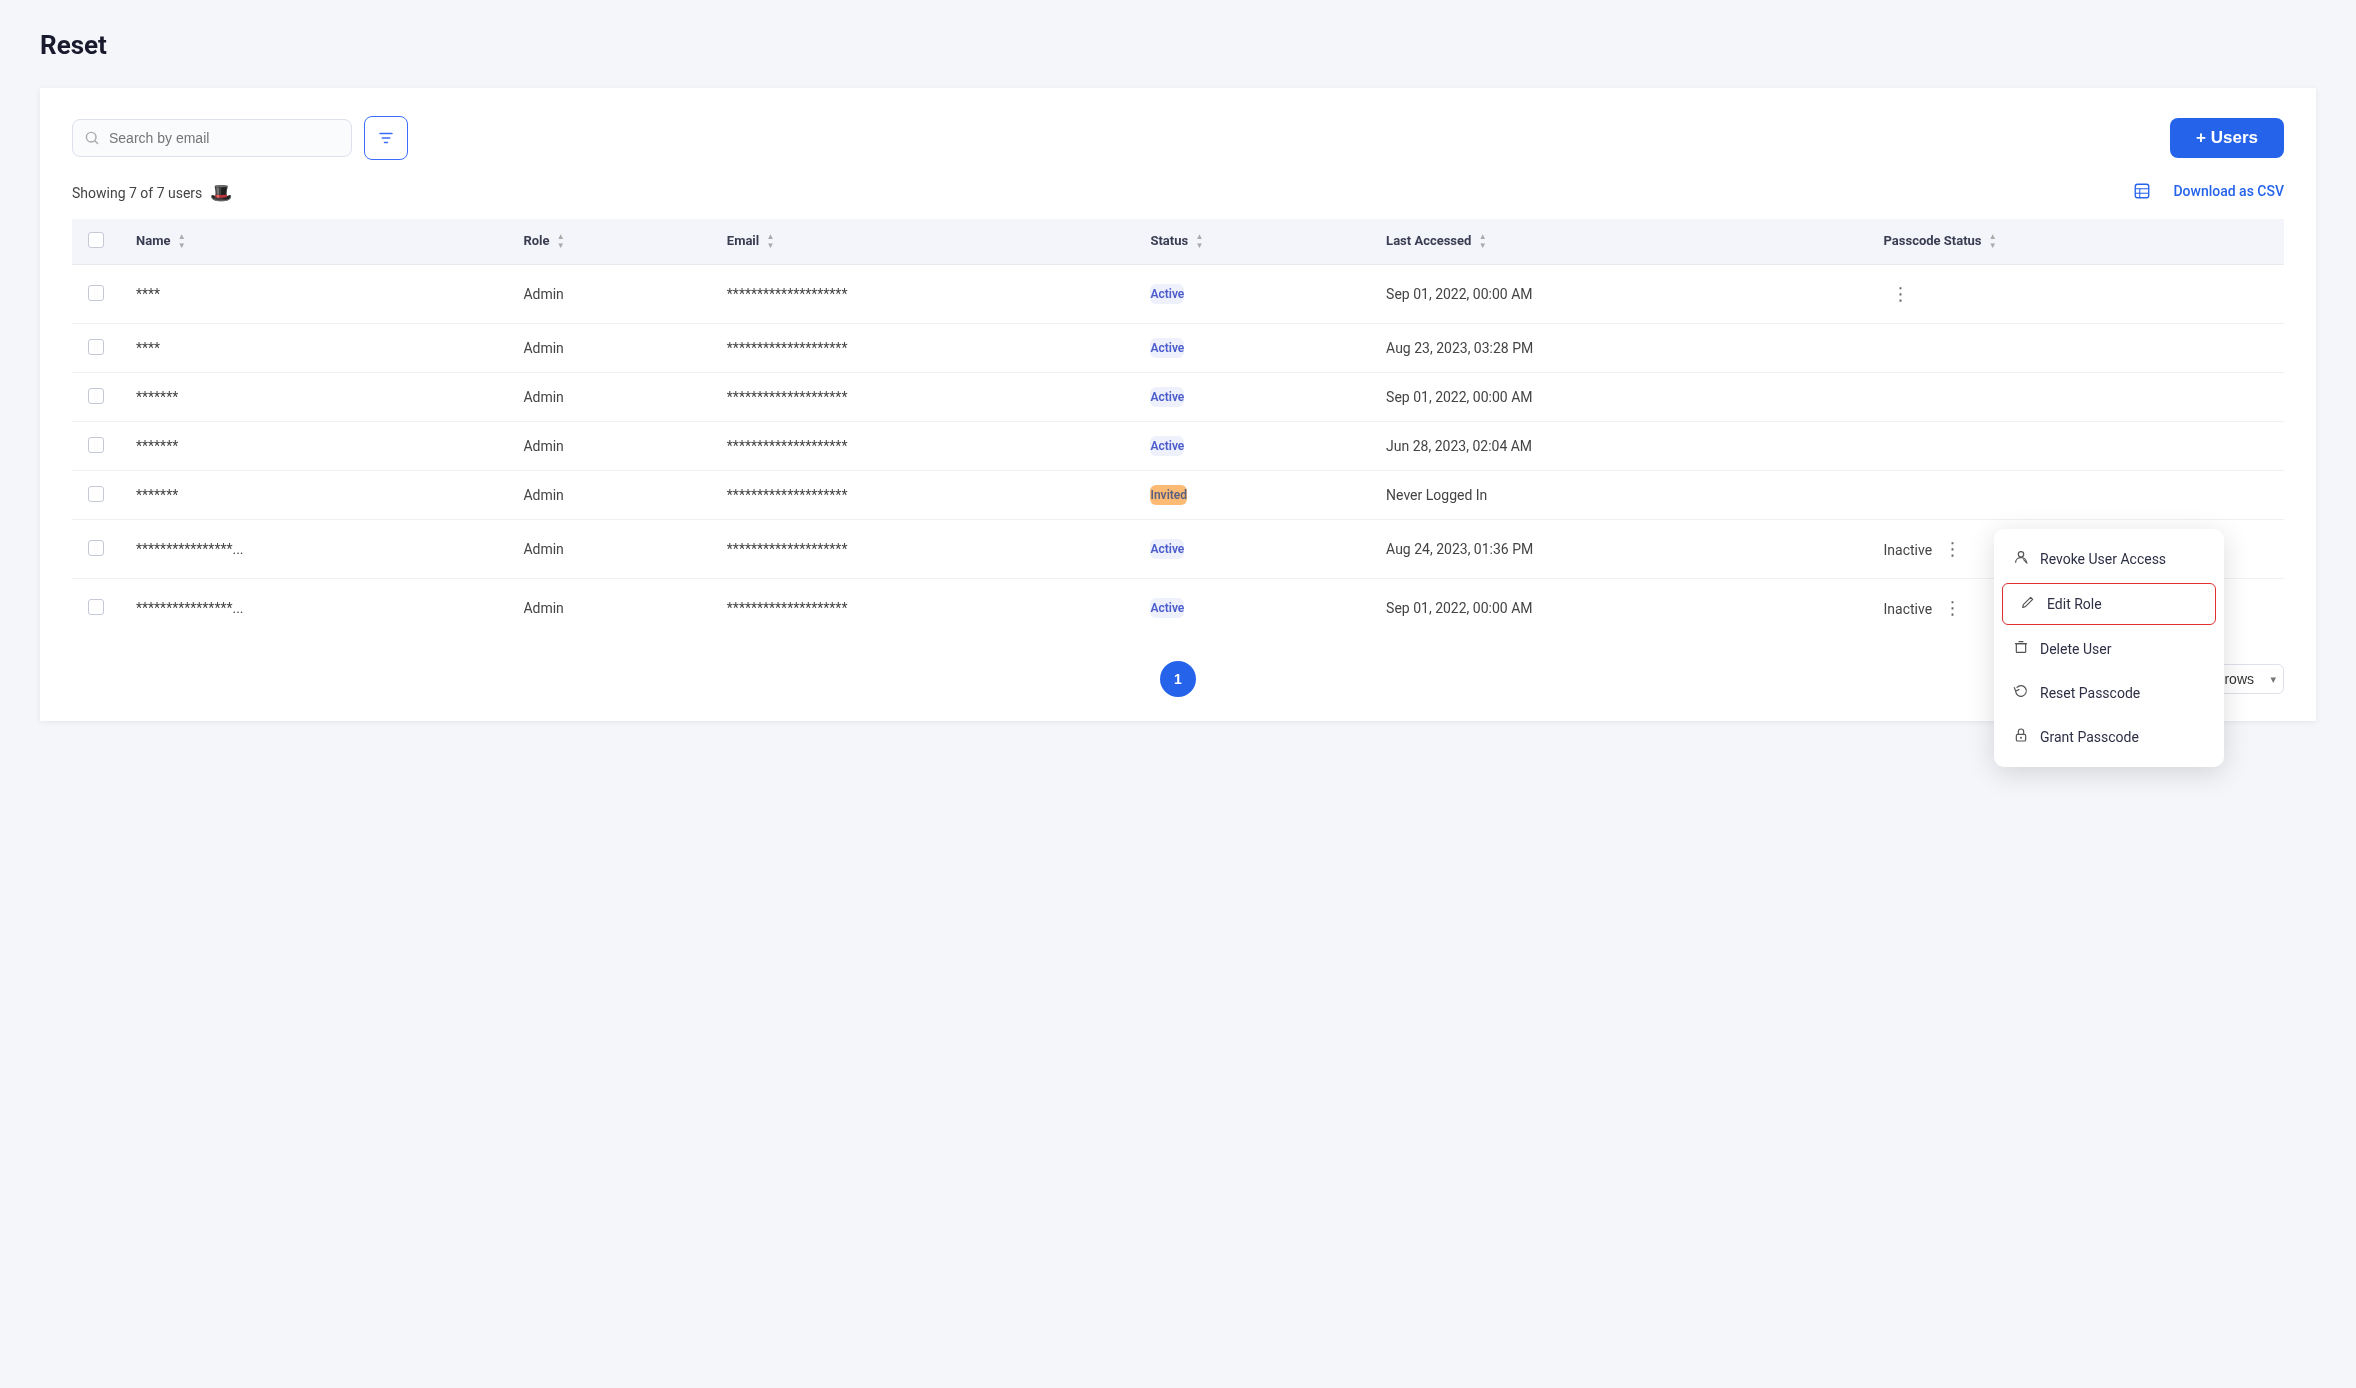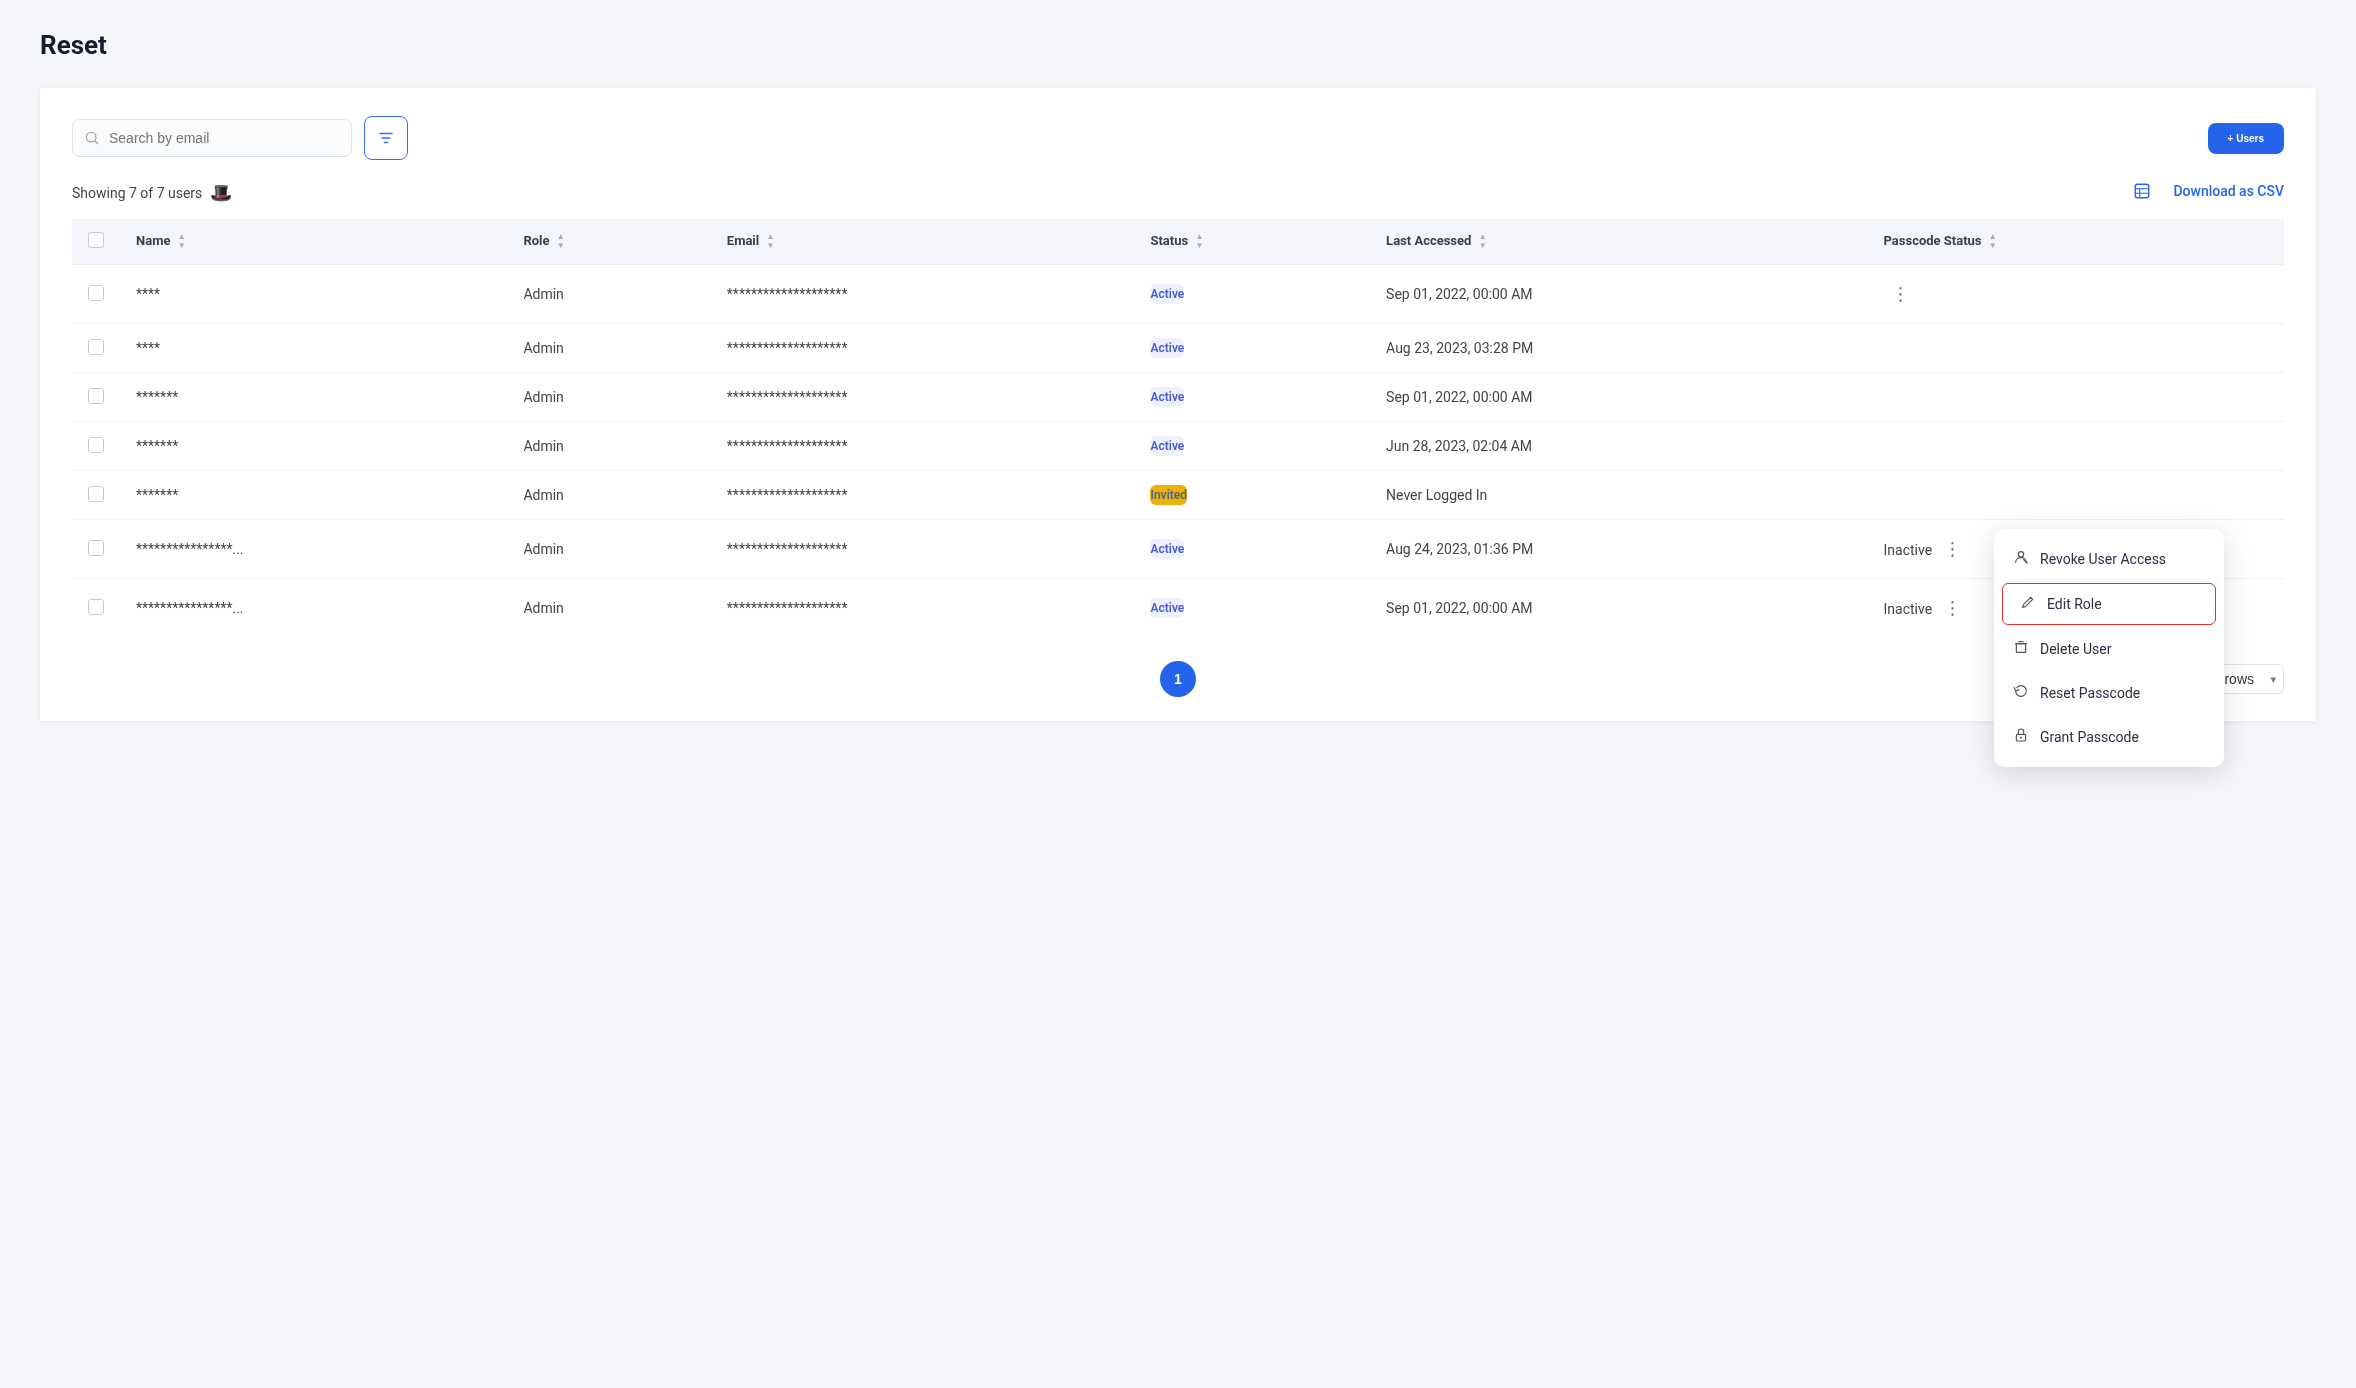--- a/index.html
+++ b/index.html
@@ -63,22 +63,22 @@
       align-items: center;
       justify-content: center;
       color: #3b6ef8;
     }
     .add-users-btn {
       margin-left: auto;
       background: #2563eb;
       color: #fff;
       border: none;
       border-radius: 8px;
-      padding: 10px 20px;
-      font-size: 10px;
+      padding: 10px 26px;
+      font-size: 17px;
       font-weight: 600;
       cursor: pointer;
     }
     .meta-row {
       display: flex;
       align-items: flex-start;
       justify-content: space-between;
       margin-bottom: 16px;
     }
     .showing-text {
@@ -151,21 +151,21 @@
       padding: 3px 0;
       border-radius: 6px;
       font-size: 12px;
       font-weight: 600;
     }
     .badge-active {
       background: #eef0fb;
       color: #4a5bcc;
     }
     .badge-invited {
-      background: #eab308;
+      background: #fdba74;
       color: #5a6080;
     }
     .dots-btn {
       background: none;
       border: none;
       cursor: pointer;
       font-size: 18px;
       color: #666;
       padding: 4px 8px;
       border-radius: 4px;

